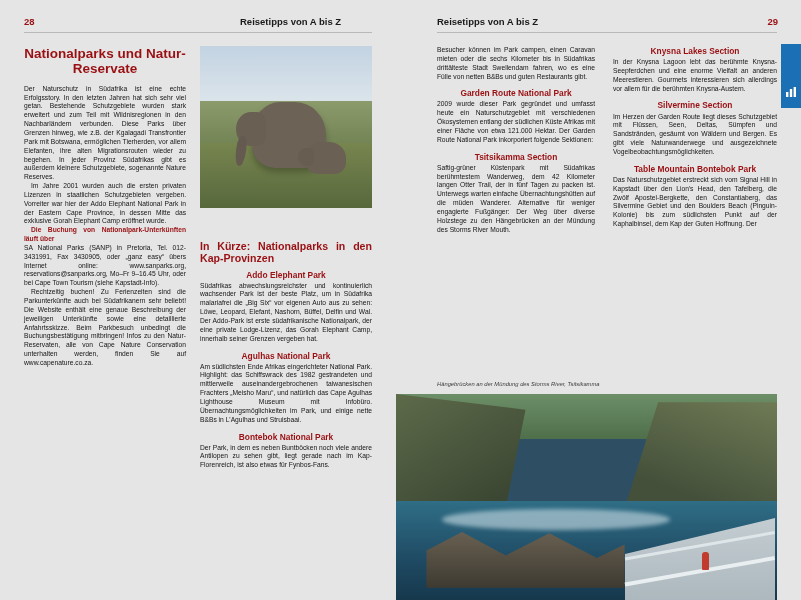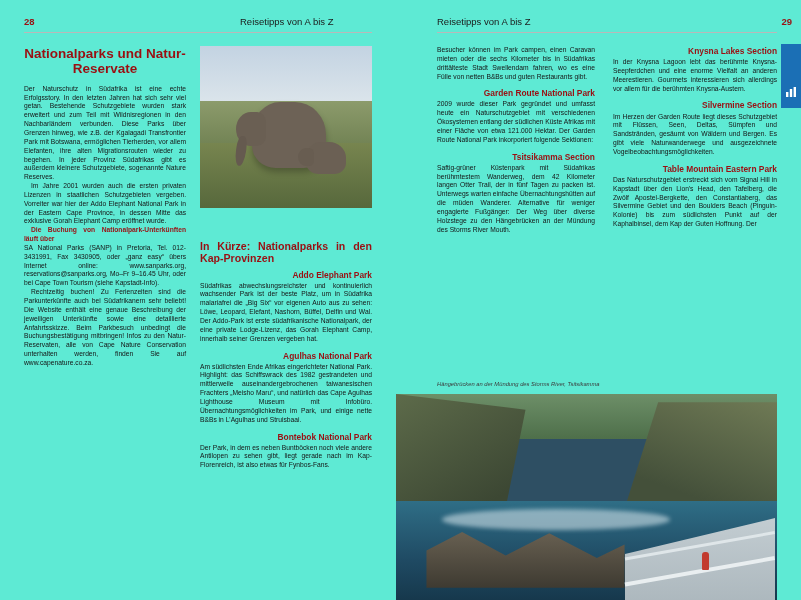--- a/index.html
+++ b/index.html
@@ -11,44 +11,44 @@
     width: 801px;
     height: 600px;
     overflow: hidden;
     font-family: "Liberation Sans", sans-serif;
     color: #1a1a1a;
   }
   .page {
     position: relative;
     width: 801px;
     height: 600px;
-    background: #5eead4;
+    background: #e5e5e5;
   }
   
   .header-bar {
     position: absolute;
     top: 0;
     left: 0;
     width: 801px;
     height: 36px;
   }
   .folio {
     position: absolute;
     top: 16px;
     font-size: 9.5px;
     font-weight: bold;
     color: #9a0f12;
   }
   .folio-left { left: 24px; }
-  .folio-right { right: 9px; text-align: center; }
+  .folio-right { right: 23px; text-align: center; }
   .running-title {
     position: absolute;
     top: 16px;
     font-size: 9.5px;
-    font-weight: normal;
+    font-weight: bold;
     color: #1a1a1a;
   }
   .running-left { left: 240px; }
   .running-right { left: 437px; }
   .rule {
     position: absolute;
     height: 1px;
     background: #b9b9b9;
   }
   .rule-left { top: 32px; left: 24px; width: 348px; }
@@ -97,21 +97,21 @@
     line-height: 1.14;
     text-indent: 0;
     text-align: center;
   }
   h2.sub-head {
     font-size: 8.4px;
     font-weight: bold;
     color: #9a0f12;
     margin: 7px 0 2px 0;
     text-indent: 0;
-    text-align: right;
+    text-align: center;
     line-height: 1.2;
   }
   h2.sub-head.first { margin-top: 0; }
   .bold-red { font-weight: bold; color: #9a0f12; }
 
   
   .photo {
     position: absolute;
     overflow: hidden;
   }
@@ -279,21 +279,21 @@
     <p class="noindent">2009 wurde dieser Park gegründet und umfasst heute ein Naturschutzgebiet mit verschiedenen Ökosystemen entlang der südlichen Küste Afrikas mit einer Fläche von etwa 121.000 Hektar. Der Garden Route National Park inkorporiert folgende Sektionen:</p>
     <h2 class="sub-head">Tsitsikamma Section</h2>
     <p class="noindent">Saftig-grüner Küstenpark mit Südafrikas berühmtestem Wanderweg, dem 42 Kilometer langen Otter Trail, der in fünf Tagen zu packen ist. Unterwegs warten einfache Übernachtungshütten auf die müden Wanderer. Alternative für weniger engagierte Fußgänger: Der Weg über diverse Holzstege zu den Hängebrücken an der Mündung des Storms River Mouth.</p>
   </div>
 
   <div class="col col-4">
     <h2 class="sub-head first">Knysna Lakes Section</h2>
     <p class="noindent">In der Knysna Lagoon lebt das berühmte Knysna-Seepferdchen und eine enorme Vielfalt an anderen Meerestieren. Gourmets interessieren sich allerdings vor allem für die berühmten Knysna-Austern.</p>
     <h2 class="sub-head">Silvermine Section</h2>
     <p class="noindent">Im Herzen der Garden Route liegt dieses Schutzgebiet mit Flüssen, Seen, Deltas, Sümpfen und Sandstränden, gesäumt von Wäldern und Bergen. Es gibt viele Naturwanderwege und ausgezeichnete Vogelbeobachtungsmöglichkeiten.</p>
-    <h2 class="sub-head">Table Mountain Eastern Park</h2>
+    <h2 class="sub-head">Table Mountain Bontebok Park</h2>
     <p class="noindent">Das Naturschutzgebiet erstreckt sich vom Signal Hill in Kapstadt über den Lion's Head, den Tafelberg, die Zwölf Apostel-Bergkette, den Constantiaberg, das Silvermine Gebiet und den Boulders Beach (Pinguin-Kolonie) bis zum südlichsten Punkt auf der Kaphalbinsel, dem Kap der Guten Hoffnung. Der</p>
   </div>
 
   <div class="caption">Hängebrücken an der Mündung des Storms River, Tsitsikamma</div>
 
   <div class="photo photo-coast">
     <div class="coast-sky"></div>
     <div class="coast-cliffL"></div>
     <div class="coast-cliffR"></div>
     <div class="coast-water"></div>

